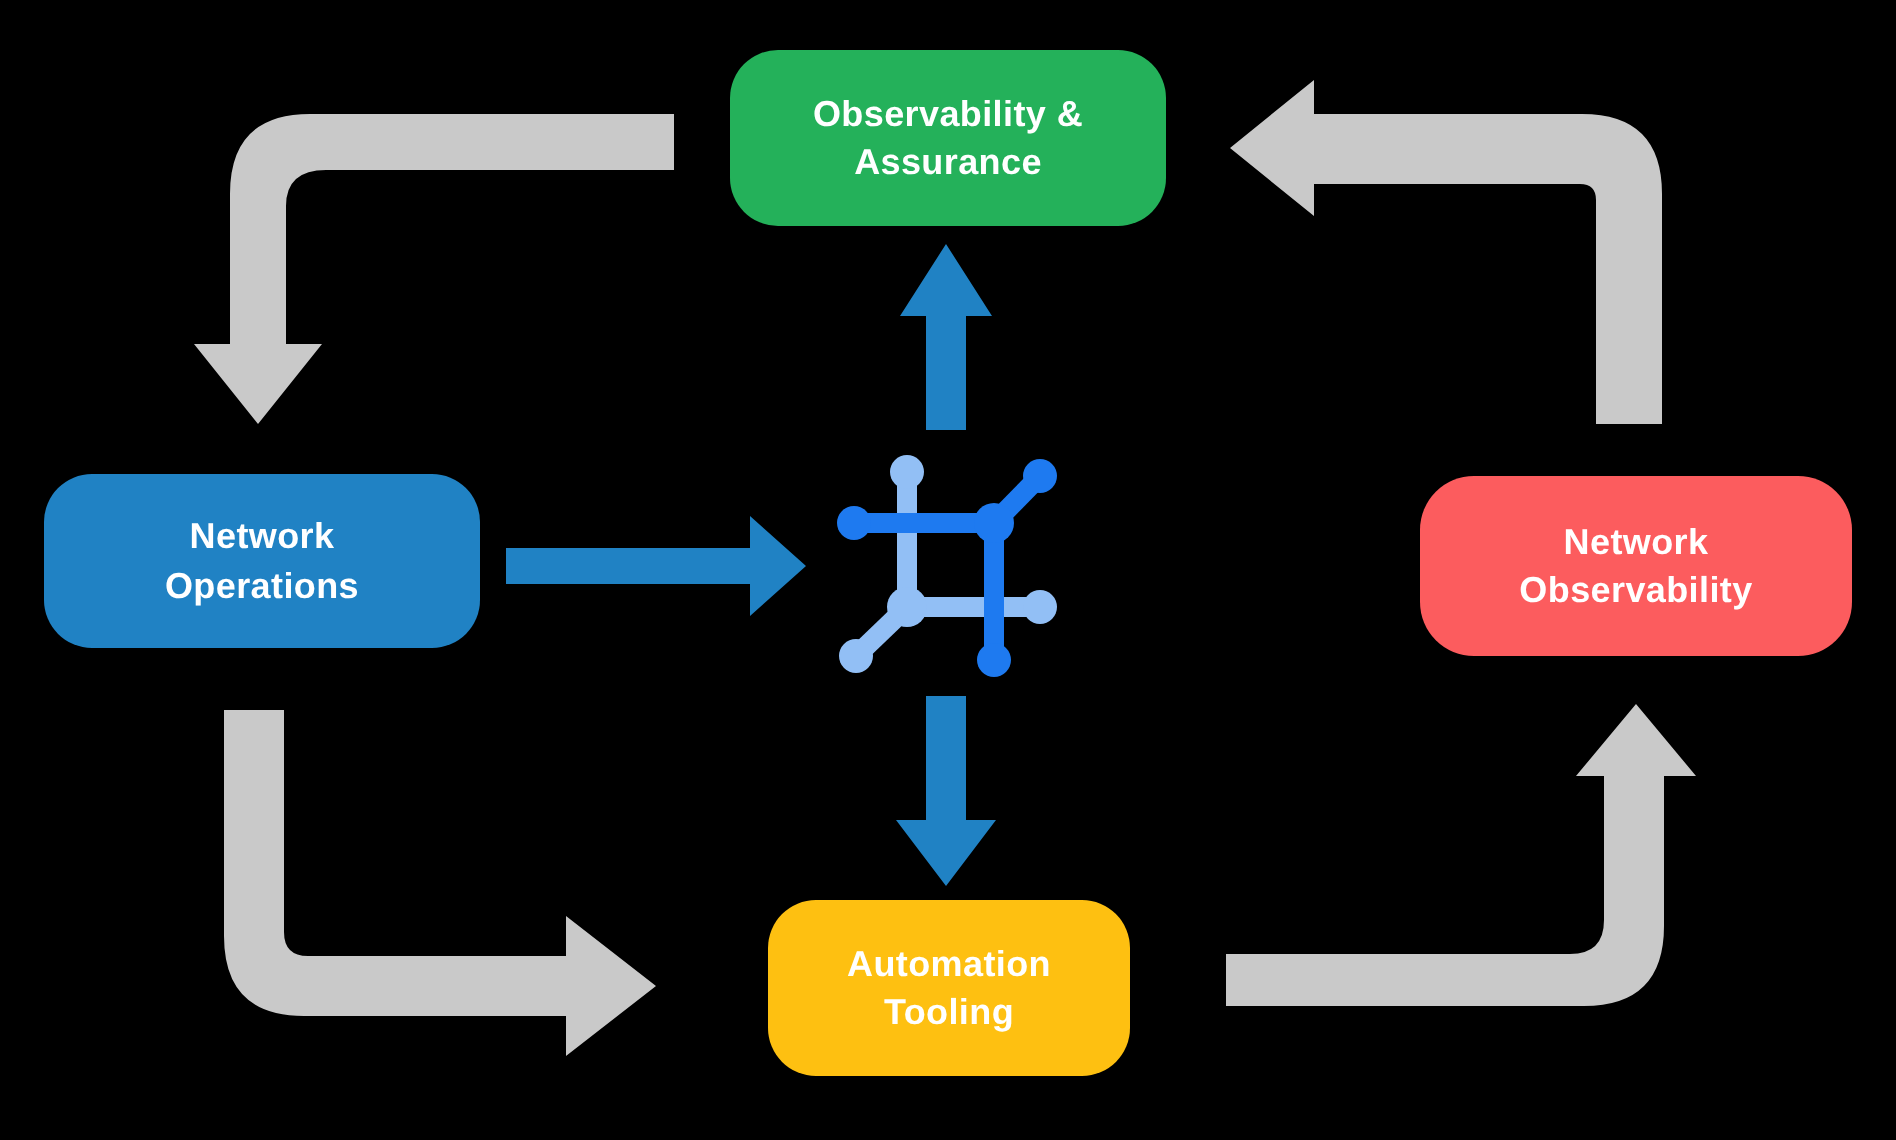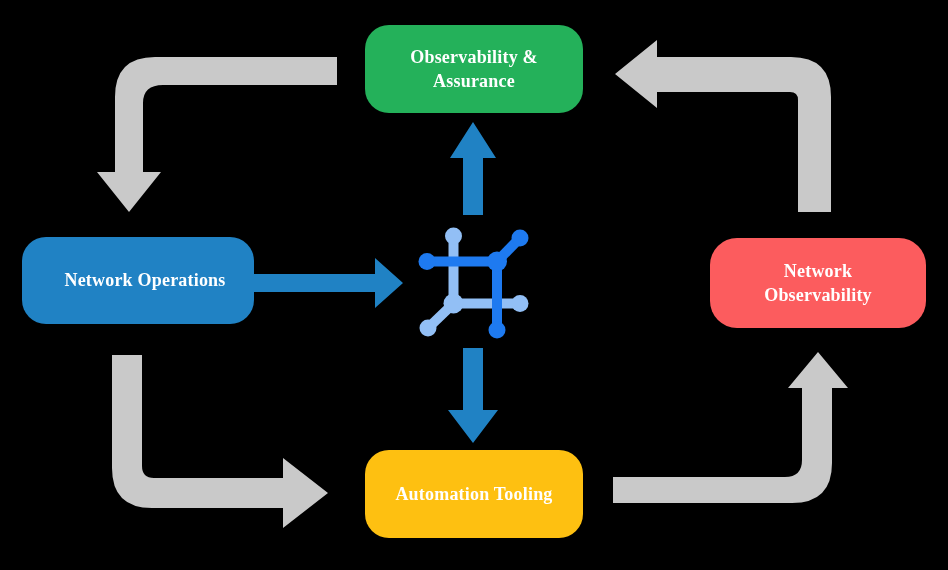--- a/index.html
+++ b/index.html
@@ -1,21 +1,21 @@
 <!DOCTYPE html>
 <html><head>
 <meta charset="utf-8">
 <style>
   html,body{margin:0;padding:0;background:#000;}
   .canvas{
     position:relative;
     width:948px;height:570px;
     background:#000;
     overflow:hidden;
-    font-family:Liberation Serif, serif;
+    font-family:Liberation Sans, sans-serif;
   }
   .arrow-layer{
     position:absolute;left:0;top:0;width:948px;height:570px;
   }
   .node{
     position:absolute;
     display:flex;align-items:center;justify-content:center;
     border-radius:24px;
     text-align:center;
   }
@@ -23,21 +23,21 @@
     color:#ffffff;
     font-size:18px;
     font-weight:600;
     line-height:1.35;
     letter-spacing:.2px;
     max-width:165px;
   }
   .node-observability{left:365px;top:25px;width:218px;height:88px;background:#24b15a;}
   .node-operations{left:22px;top:237px;width:218px;height:87px;background:#2082c4;}
   .node-infrastructure{left:710px;top:238px;width:216px;height:90px;background:#fc5c5e;border-radius:27px;}
-  .node-automation{left:365px;top:450px;width:218px;height:88px;background:#fec011;}
+  .node-automation{left:384px;top:450px;width:181px;height:88px;background:#fec011;}
 </style>
 </head>
 <body>
 
 <div class="canvas">
 
   <svg class="arrow-layer" width="948" height="570" viewBox="0 0 948 570" xmlns="http://www.w3.org/2000/svg">
 
     <path d="M337,57 H155 Q115,57 115,97 V172 H97 L129,212 L161,172 H143 V103 Q143,85 163,85 H337 Z" fill="#c9c9c9"></path>
     <path d="M657,40 L615,74 L657,108 V92 H790 Q798,92 798,100 V212 H831 V97 Q831,57 791,57 H657 Z" fill="#c9c9c9"></path>
@@ -66,21 +66,21 @@
       <circle stroke="none" cx="428" cy="328" r="8.5" fill="#92bff5"></circle>
       <circle stroke="none" cx="497" cy="261.5" r="10" fill="#1e7af0"></circle>
       <circle stroke="none" cx="453.5" cy="303.5" r="10" fill="#92bff5"></circle>
     </g>
   </svg>
 
   <div class="node node-observability" style="background-color: rgb(36, 177, 90);">
     <span class="label">Observability &amp; Assurance</span>
   </div>
 
-  <div class="node node-operations" style="background-color: rgb(32, 130, 196); padding-left: 14px;">
+  <div class="node node-operations" style="background-color: rgb(32, 130, 196);">
     <span class="label">Network Operations</span>
   </div>
 
   <div class="node node-infrastructure" style="background-color: rgb(252, 92, 94);">
     <span class="label">Network Observability</span>
   </div>
 
   <div class="node node-automation" style="background-color: rgb(254, 192, 17);">
     <span class="label">Automation Tooling</span>
   </div>

